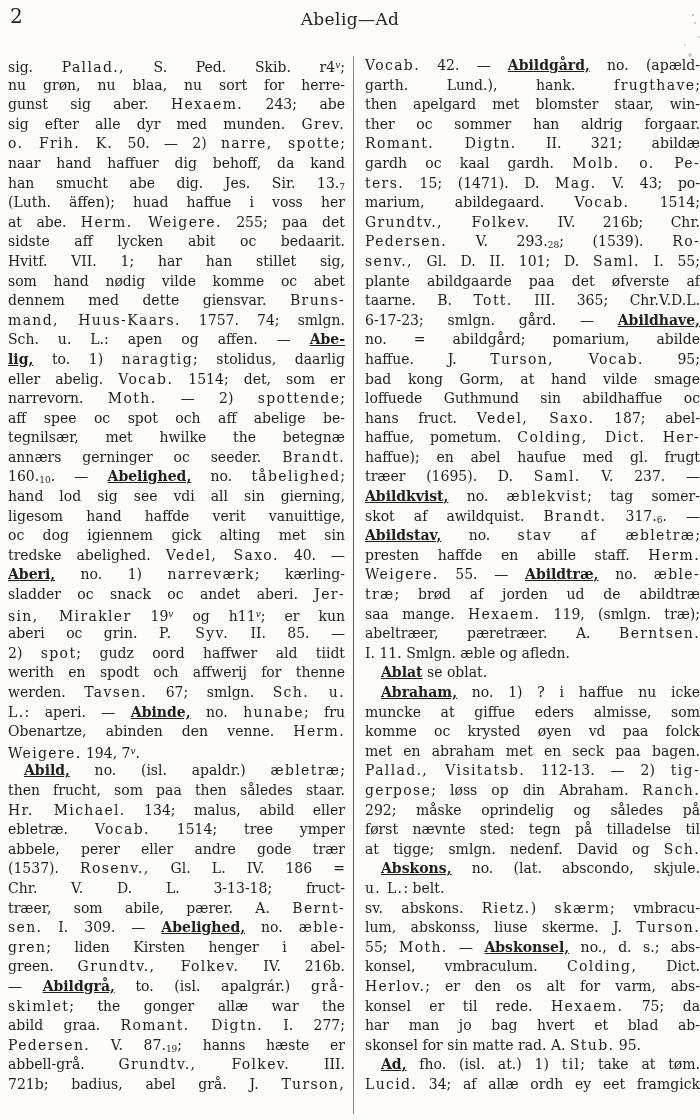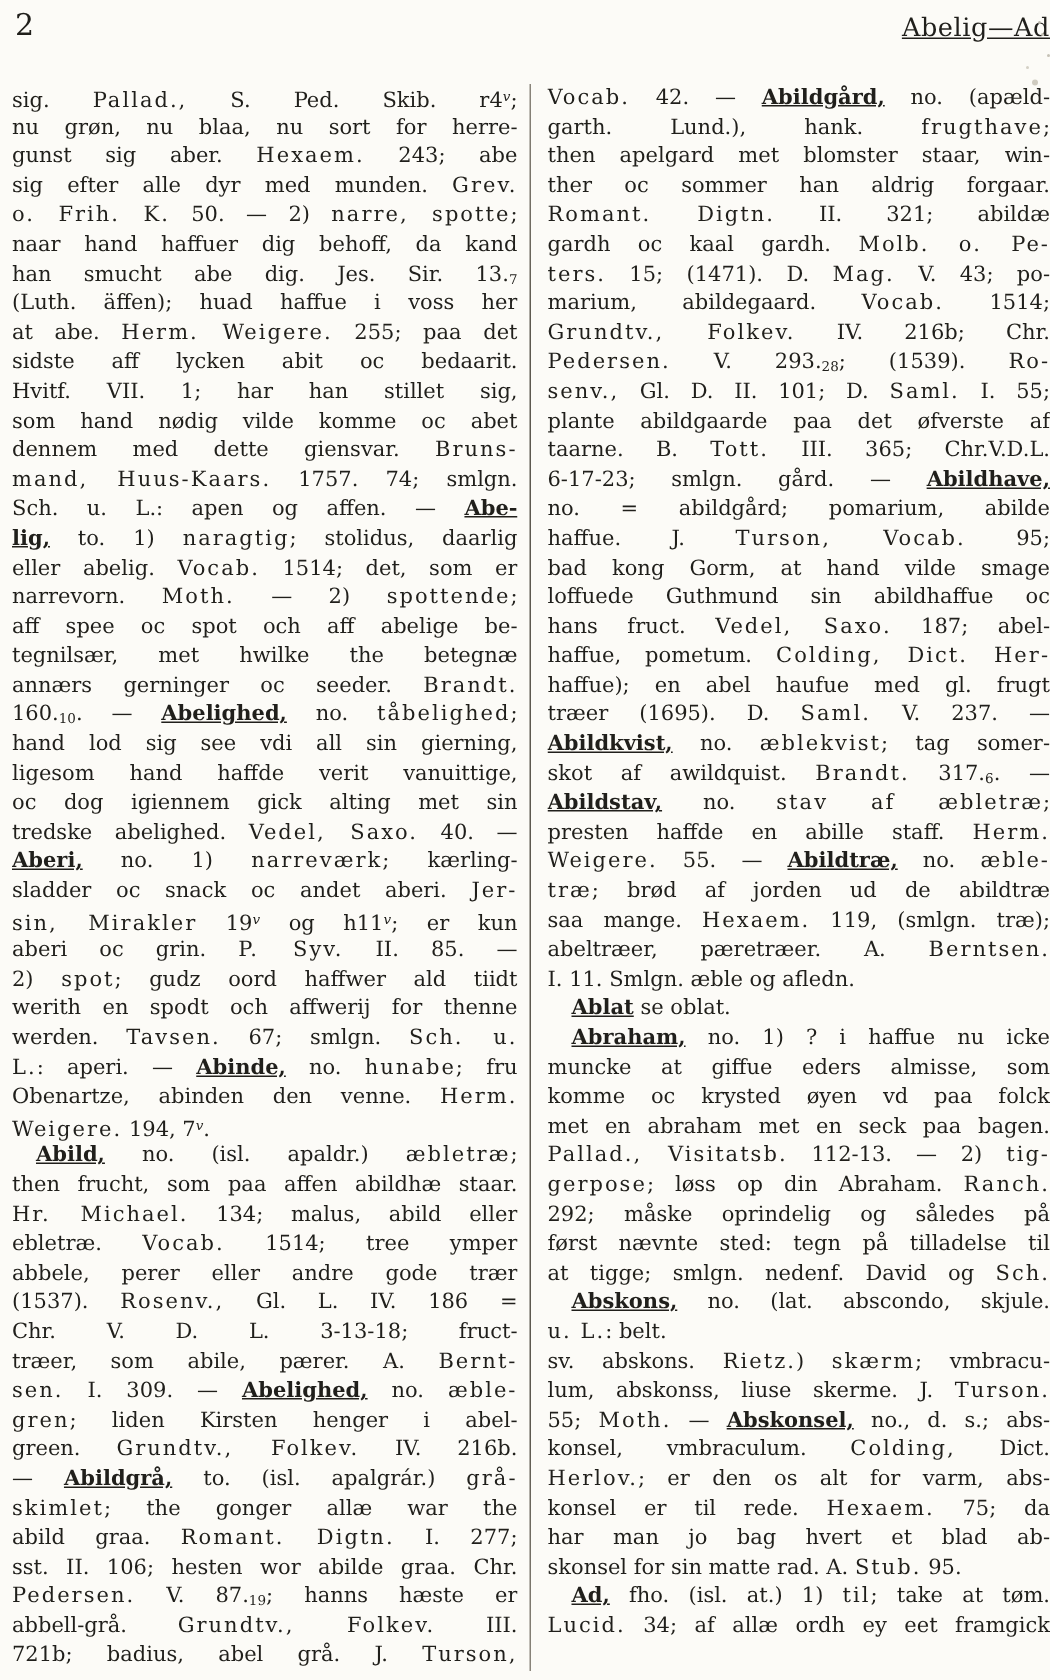--- a/index.html
+++ b/index.html
@@ -11,21 +11,21 @@
     overflow: hidden;
   }
   .page { position: relative; width: 700px; height: 1120px; }
 
   .page-number {
     position: absolute; top: 4px; left: 10px;
     font-size: 20px; line-height: 24px;
   }
   .running-title {
     position: absolute; top: 9px; left: 0; width: 100%;
-    text-align: right; font-size: 17px; letter-spacing: 0.4px; text-decoration: underline;
+    text-align: center; font-size: 17px; letter-spacing: 0.4px;
   }
 
   .cols {
     position: absolute; top: 56px; left: 8px;
     display: flex; align-items: stretch;
   }
   .col { width: 337px; }
   .col.right { width: 335px; margin-left: 11px; }
   .divider {
     width: 1px; margin-left: 8px;
@@ -93,34 +93,33 @@
         <div class="line">sladder oc snack oc andet aberi. <span class="g">Jer-</span></div>
         <div class="line"><span class="g">sin, Mirakler</span> 19<span class="sup">v</span> og h11<span class="sup">v</span>; er kun</div>
         <div class="line">aberi oc grin. <span class="g">P. Syv.</span> II. 85. —</div>
         <div class="line">2) <span class="g">spot</span>; gudz oord haffwer ald tiidt</div>
         <div class="line">werith en spodt och affwerij for thenne</div>
         <div class="line">werden. <span class="g">Tavsen.</span> 67; smlgn. <span class="g">Sch. u.</span></div>
         <div class="line"><span class="g">L.</span>: aperi. — <span class="b">Abinde,</span> no. <span class="g">hunabe</span>; fru</div>
         <div class="line">Obenartze, abinden den venne. <span class="g">Herm.</span></div>
         <div class="line nj"><span class="g">Weigere.</span> 194, 7<span class="sup">v</span>.</div>
         <div class="line"><span class="in"></span><span class="b">Abild,</span> no. (isl. apaldr.) <span class="g">æbletræ</span>;</div>
-        <div class="line">then frucht, som paa affen abildhæ staar.</div>
+        <div class="line">then frucht, som paa then således staar.</div>
         <div class="line"><span class="g">Hr. Michael.</span> 134; malus, abild eller</div>
         <div class="line">ebletræ. <span class="g">Vocab.</span> 1514; tree ymper</div>
         <div class="line">abbele, perer eller andre gode trær</div>
         <div class="line">(1537). <span class="g">Rosenv.,</span> Gl. L. IV. 186 =</div>
         <div class="line">Chr. V. D. L. 3-13-18; fruct-</div>
         <div class="line">træer, som abile, pærer. A. <span class="g">Bernt-</span></div>
         <div class="line"><span class="g">sen.</span> I. 309. — <span class="b">Abelighed,</span> no. <span class="g">æble-</span></div>
         <div class="line"><span class="g">gren</span>; liden Kirsten henger i abel-</div>
         <div class="line">green. <span class="g">Grundtv., Folkev.</span> IV. 216b.</div>
         <div class="line">— <span class="b">Abildgrå,</span> to. (isl. apalgrár.) <span class="g">grå-</span></div>
         <div class="line"><span class="g">skimlet</span>; the gonger allæ war the</div>
         <div class="line">abild graa. <span class="g">Romant. Digtn.</span> I. 277;</div>
-        <div class="line">sst. II. 106; hesten wor abilde graa. Chr.</div>
         <div class="line"><span class="g">Pedersen.</span> V. 87.<span class="sub">19</span>; hanns hæste er</div>
         <div class="line">abbell-grå. <span class="g">Grundtv., Folkev.</span> III.</div>
         <div class="line">721b; badius, abel grå. J. <span class="g">Turson,</span></div>
       </div>
     <div class="divider"></div>
     <div class="col right">
         <div class="line"><span class="g">Vocab.</span> 42. — <span class="b">Abildgård,</span> no. (apæld-</div>
         <div class="line">garth. Lund.), hank. <span class="g">frugthave</span>;</div>
         <div class="line">then apelgard met blomster staar, win-</div>
         <div class="line">ther oc sommer han aldrig forgaar.</div>

